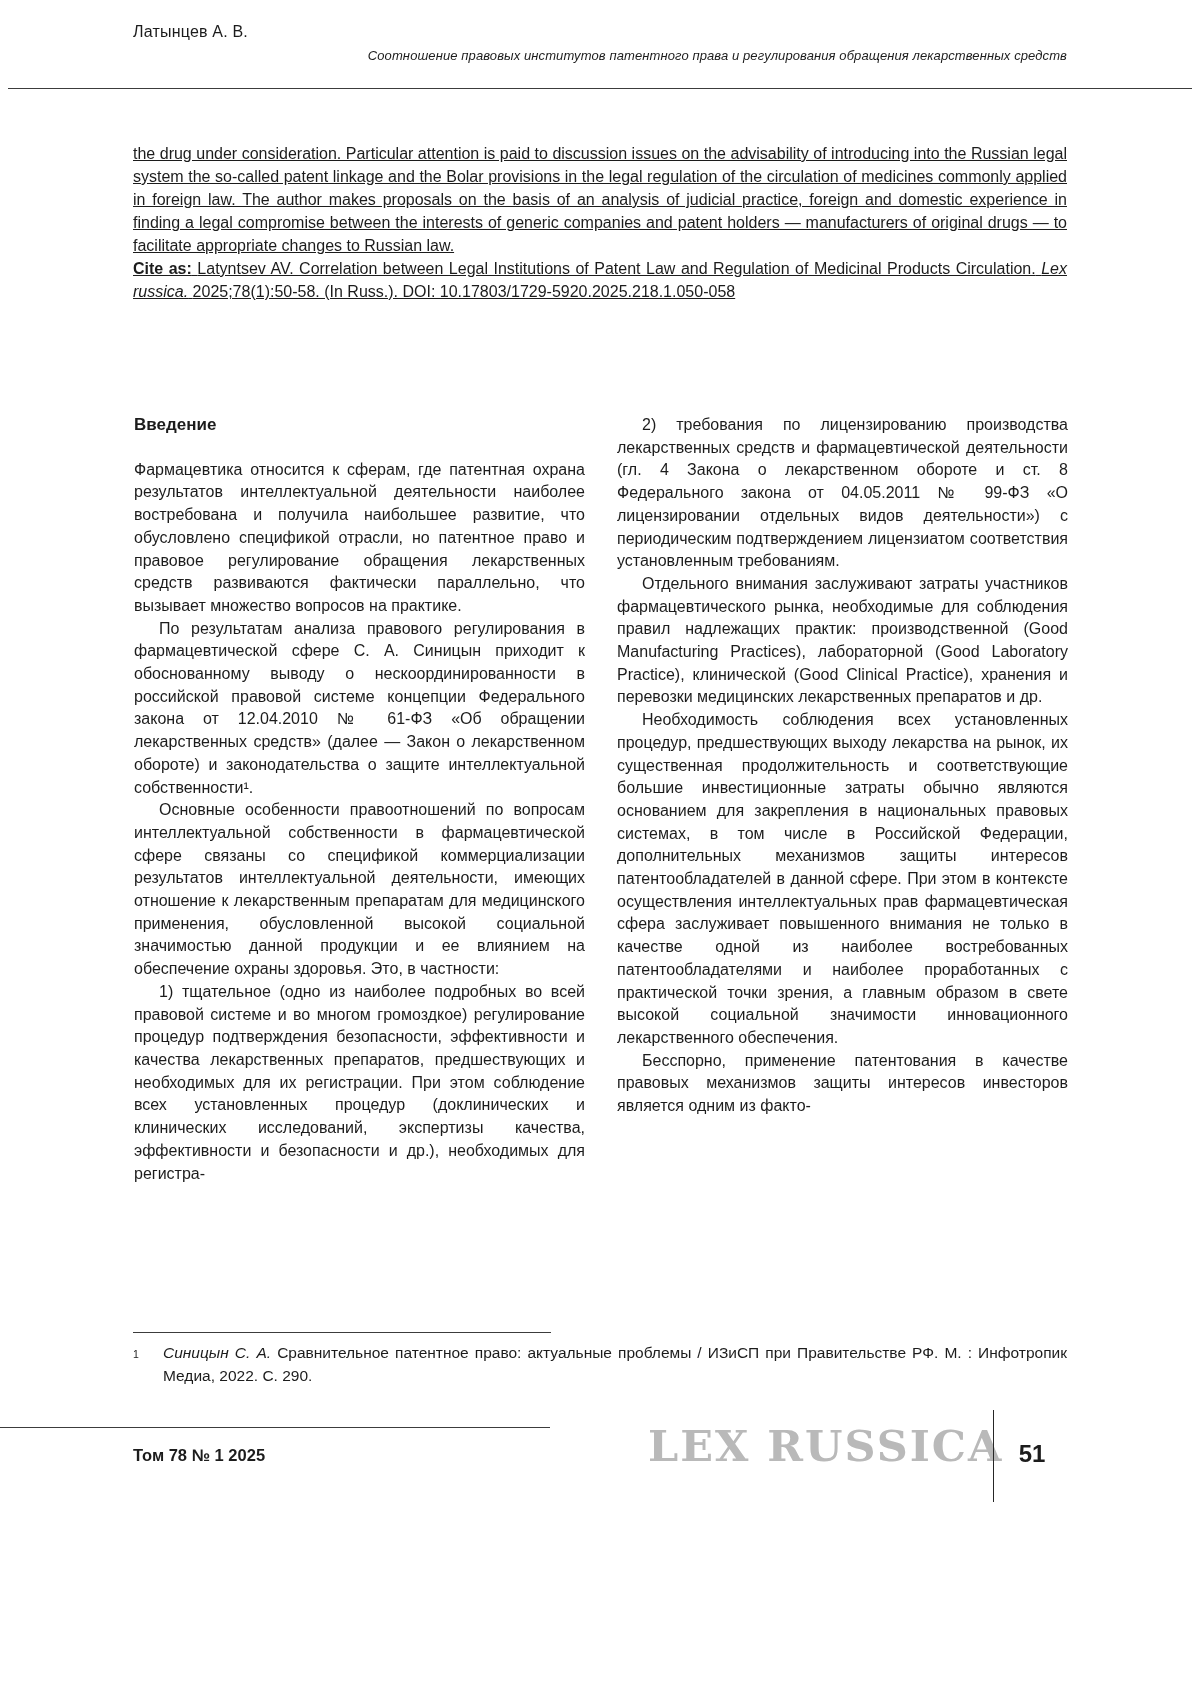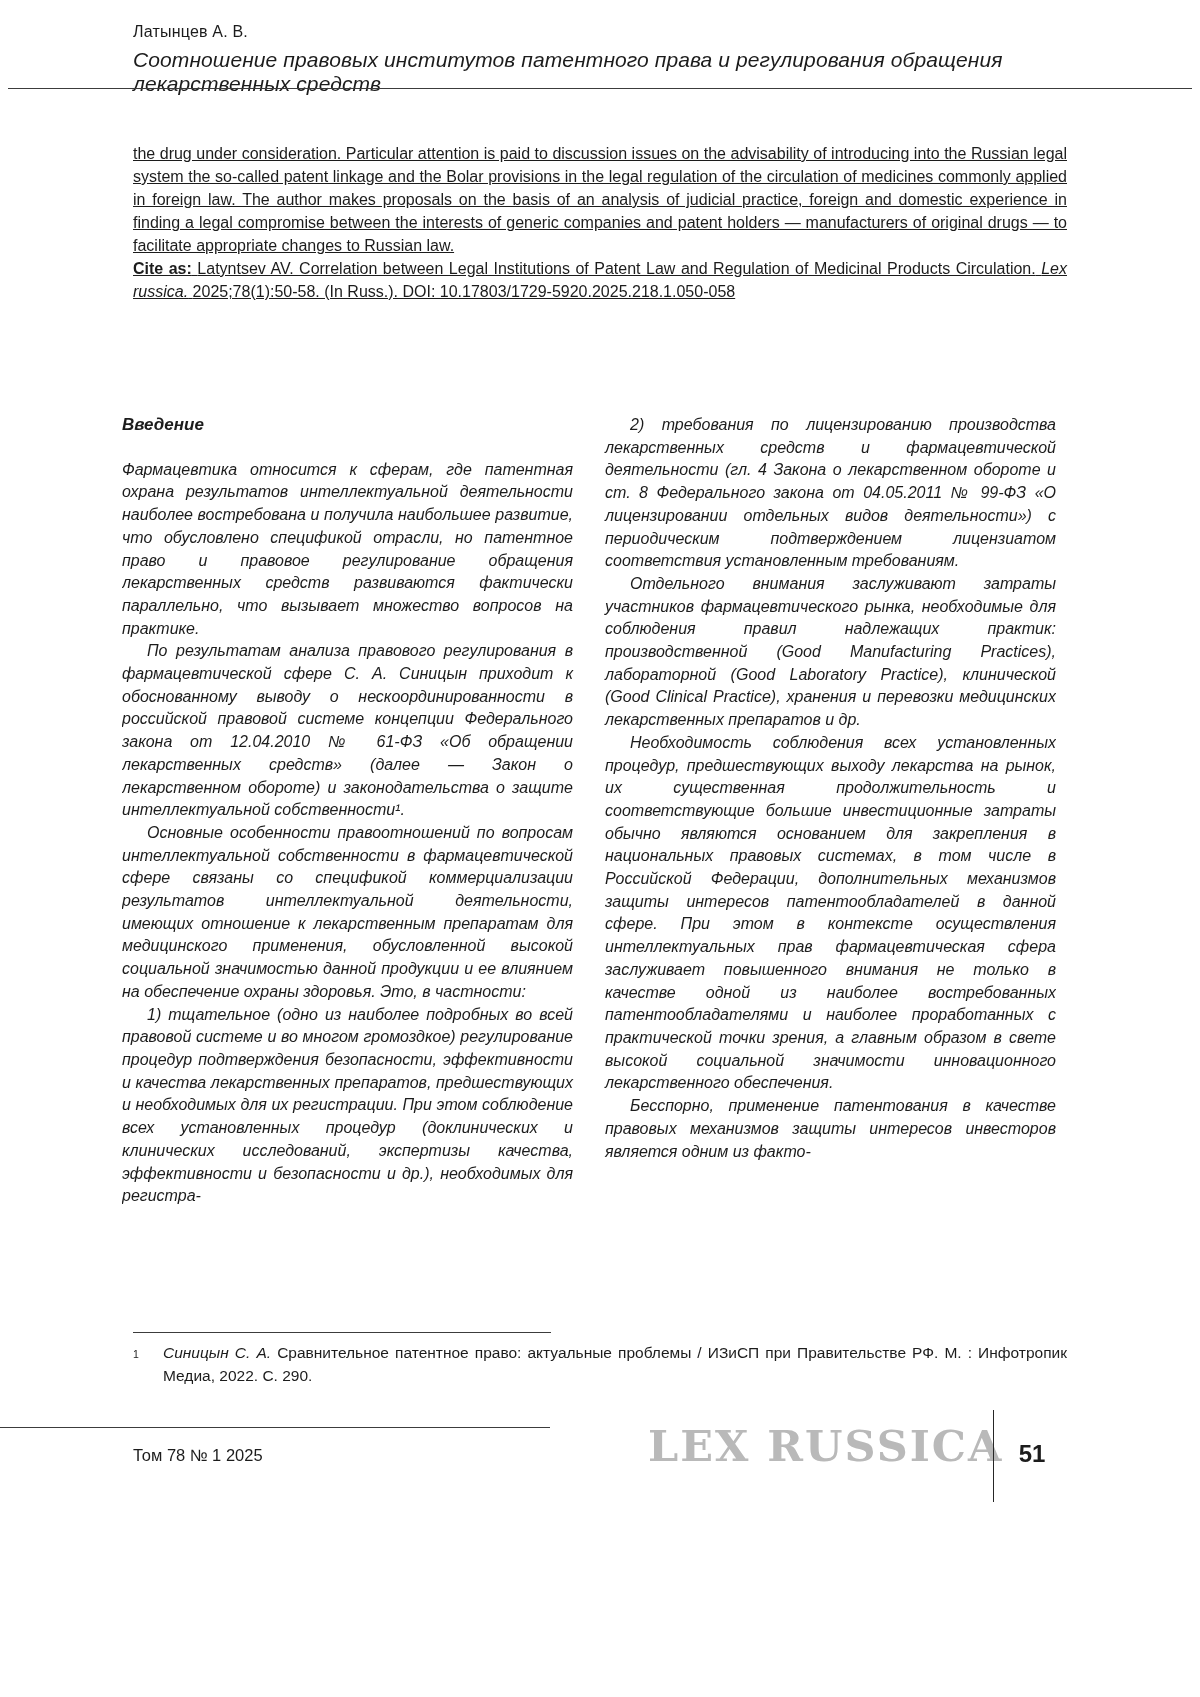--- a/index.html
+++ b/index.html
@@ -9,41 +9,41 @@
     height: 1697px;
     margin: 0 auto;
     background: #ffffff;
     color: #1c1c1c;
     font-family: "Liberation Sans", sans-serif;
     overflow: hidden;
   }
   
   .running-header { position: absolute; top: 23px; left: 133px; right: 133px; }
   .author { font-size: 16px; letter-spacing: .2px; }
-  .running-title { font-size: 21px; font-style: italic; margin-top: 7px; letter-spacing: .1px; }
+  .running-title { font-size: 13px; font-style: italic; margin-top: 7px; letter-spacing: .1px; text-align: right; }
   .header-rule { position: absolute; top: 88px; left: 8px; width: 1184px; border: 0; border-top: 1.4px solid #3c3c3c; margin: 0; }
   
   .abstract { position: absolute; top: 142px; left: 133px; width: 934px; font-size: 16px; line-height: 23px; text-align: justify; text-decoration: underline; }
   .abstract p { margin: 0; }
   b.inline-label { font-weight: bold; }
   
-  .columns { position: absolute; top: 414px; left: 122px; width: 934px; height: 918px; display: flex; gap: 32px; overflow: hidden; font-style: italic; }
+  .columns { position: absolute; top: 414px; left: 134px; width: 934px; height: 918px; display: flex; gap: 32px; overflow: hidden; }
   .col { width: 451px; font-size: 16px; line-height: 22.7px; text-align: justify; }
   .col p { margin: 0; hyphens: auto; -webkit-hyphens: auto; }
   .col p.indent { text-indent: 25px; }
   .section-title { font-size: 17px; font-weight: bold; margin: 0 0 22px 0; }
   
   .footnote-block { position: absolute; top: 1332px; left: 133px; width: 934px; }
   .footnote-rule { border: 0; border-top: 1.2px solid #3c3c3c; width: 418px; margin: 0 0 9px 0; }
   .footnote { display: flex; font-size: 15.5px; line-height: 22.6px; }
   .fn-marker { flex: 0 0 30px; font-size: 10.5px; padding-top: 1px; }
   .fn-body { flex: 1; text-align: justify; }
   
   .footer-rule { position: absolute; top: 1427px; left: 0; width: 550px; border: 0; border-top: 1.4px solid #3c3c3c; margin: 0; }
-  .footer-volume { position: absolute; top: 1446px; left: 133px; font-size: 16.5px; }
+  .footer-volume { position: absolute; top: 1446px; left: 133px; font-size: 16.5px; font-weight: bold; }
   .footer-logo {
     position: absolute; top: 1414px; left: 648px; width: 330px;
     font-family: "DejaVu Serif", serif;
     font-weight: bold;
     font-size: 43px; line-height: 64px;
     color: #b9b9b9;
     letter-spacing: 2px;
     white-space: nowrap;
   }
   .footer-vrule { position: absolute; top: 1410px; left: 993px; height: 92px; border-left: 1.7px solid #262626; }

